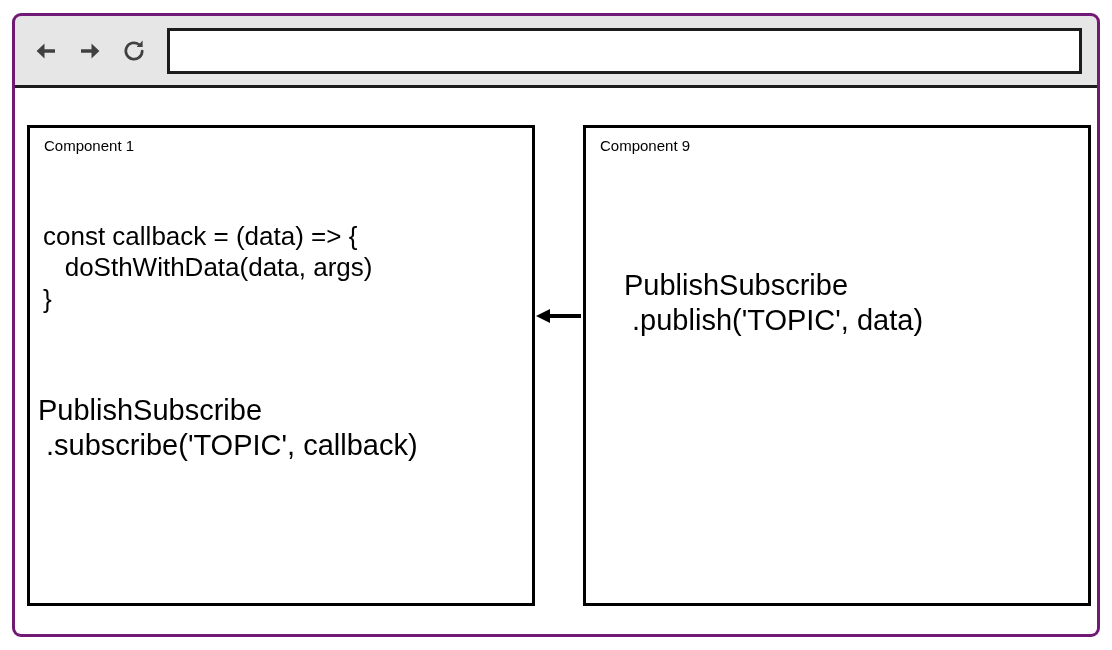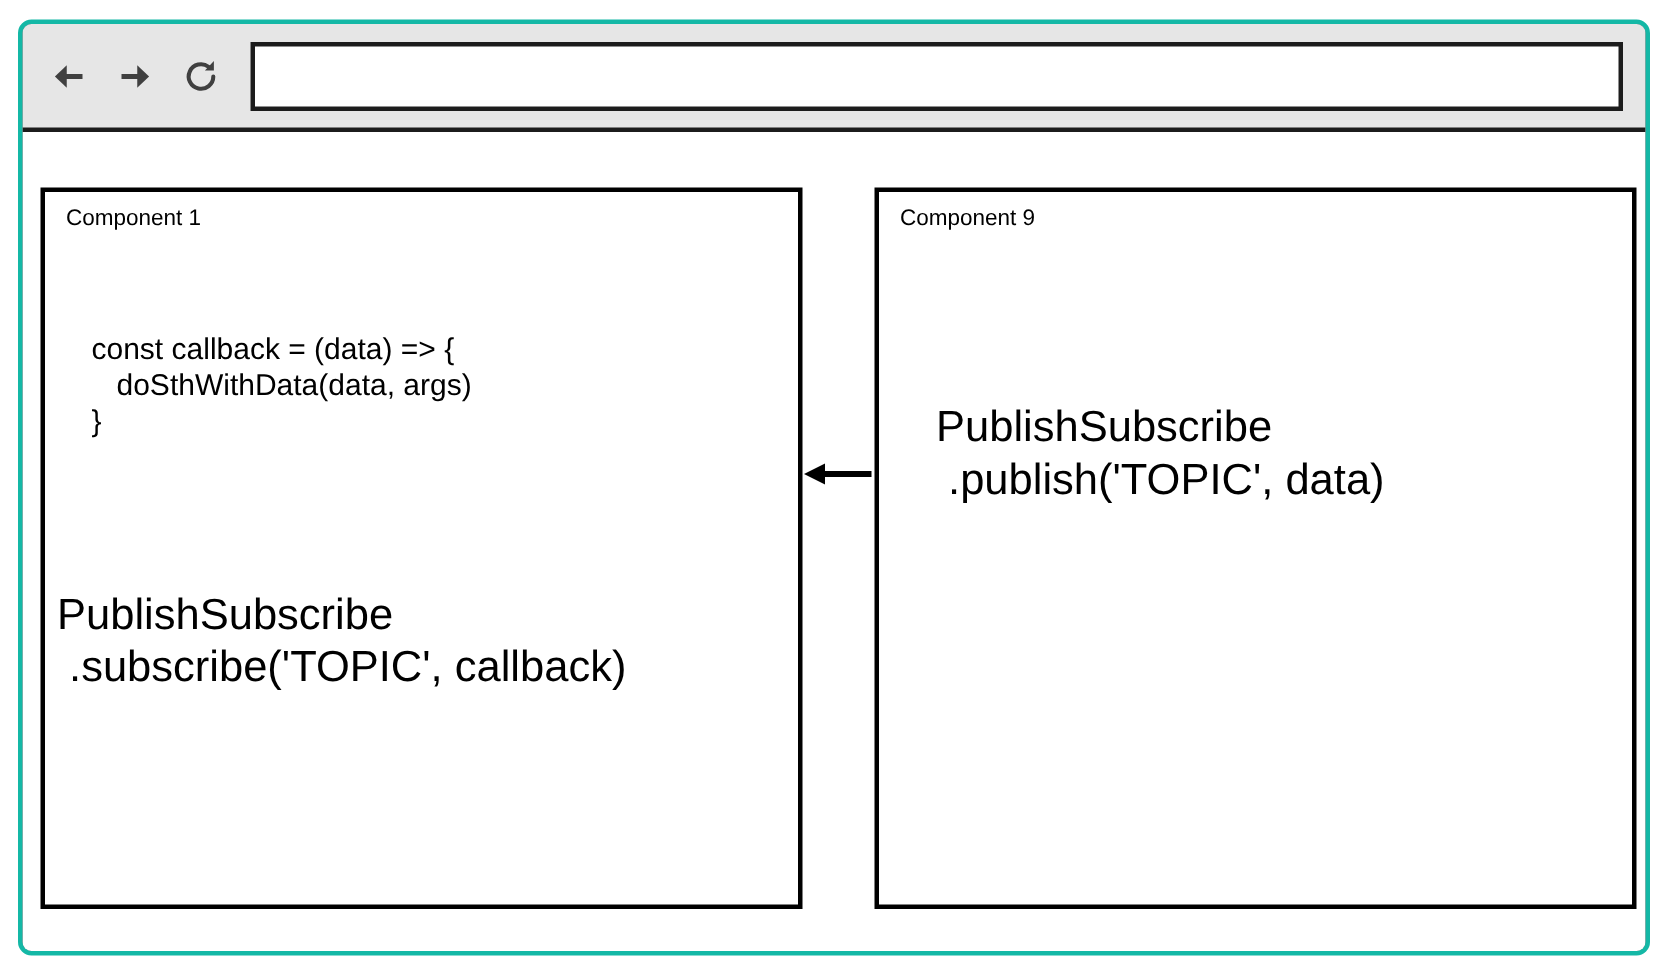--- a/index.html
+++ b/index.html
@@ -16,23 +16,23 @@
   }
 
   
   .browser-window {
     position: absolute;
     left: 12px;
     top: 13px;
     width: 1088px;
     height: 624px;
     box-sizing: border-box;
-    border: 3px solid #14b8a6;
+    border: 3px solid #701a75;
     border-radius: 9px;
-    background: #737373;
+    background: #a21caf;
     overflow: hidden;
   }
 
   
   .toolbar {
     position: absolute;
     left: 0;
     top: 0;
     width: 100%;
     height: 72px;
@@ -106,23 +106,23 @@
 
   .code-block {
     position: absolute;
     color: #000000;
     white-space: pre;
     line-height: 1.21;
   }
 
   
   #code-callback {
-    left: 31px;
+    left: 13px;
     top: 93px;
-    font-size: 20px;
+    font-size: 26px;
   }
   
   #code-subscribe {
     left: 8px;
     top: 265px;
     font-size: 29px;
   }
   
   #code-publish {
     left: 38px;

